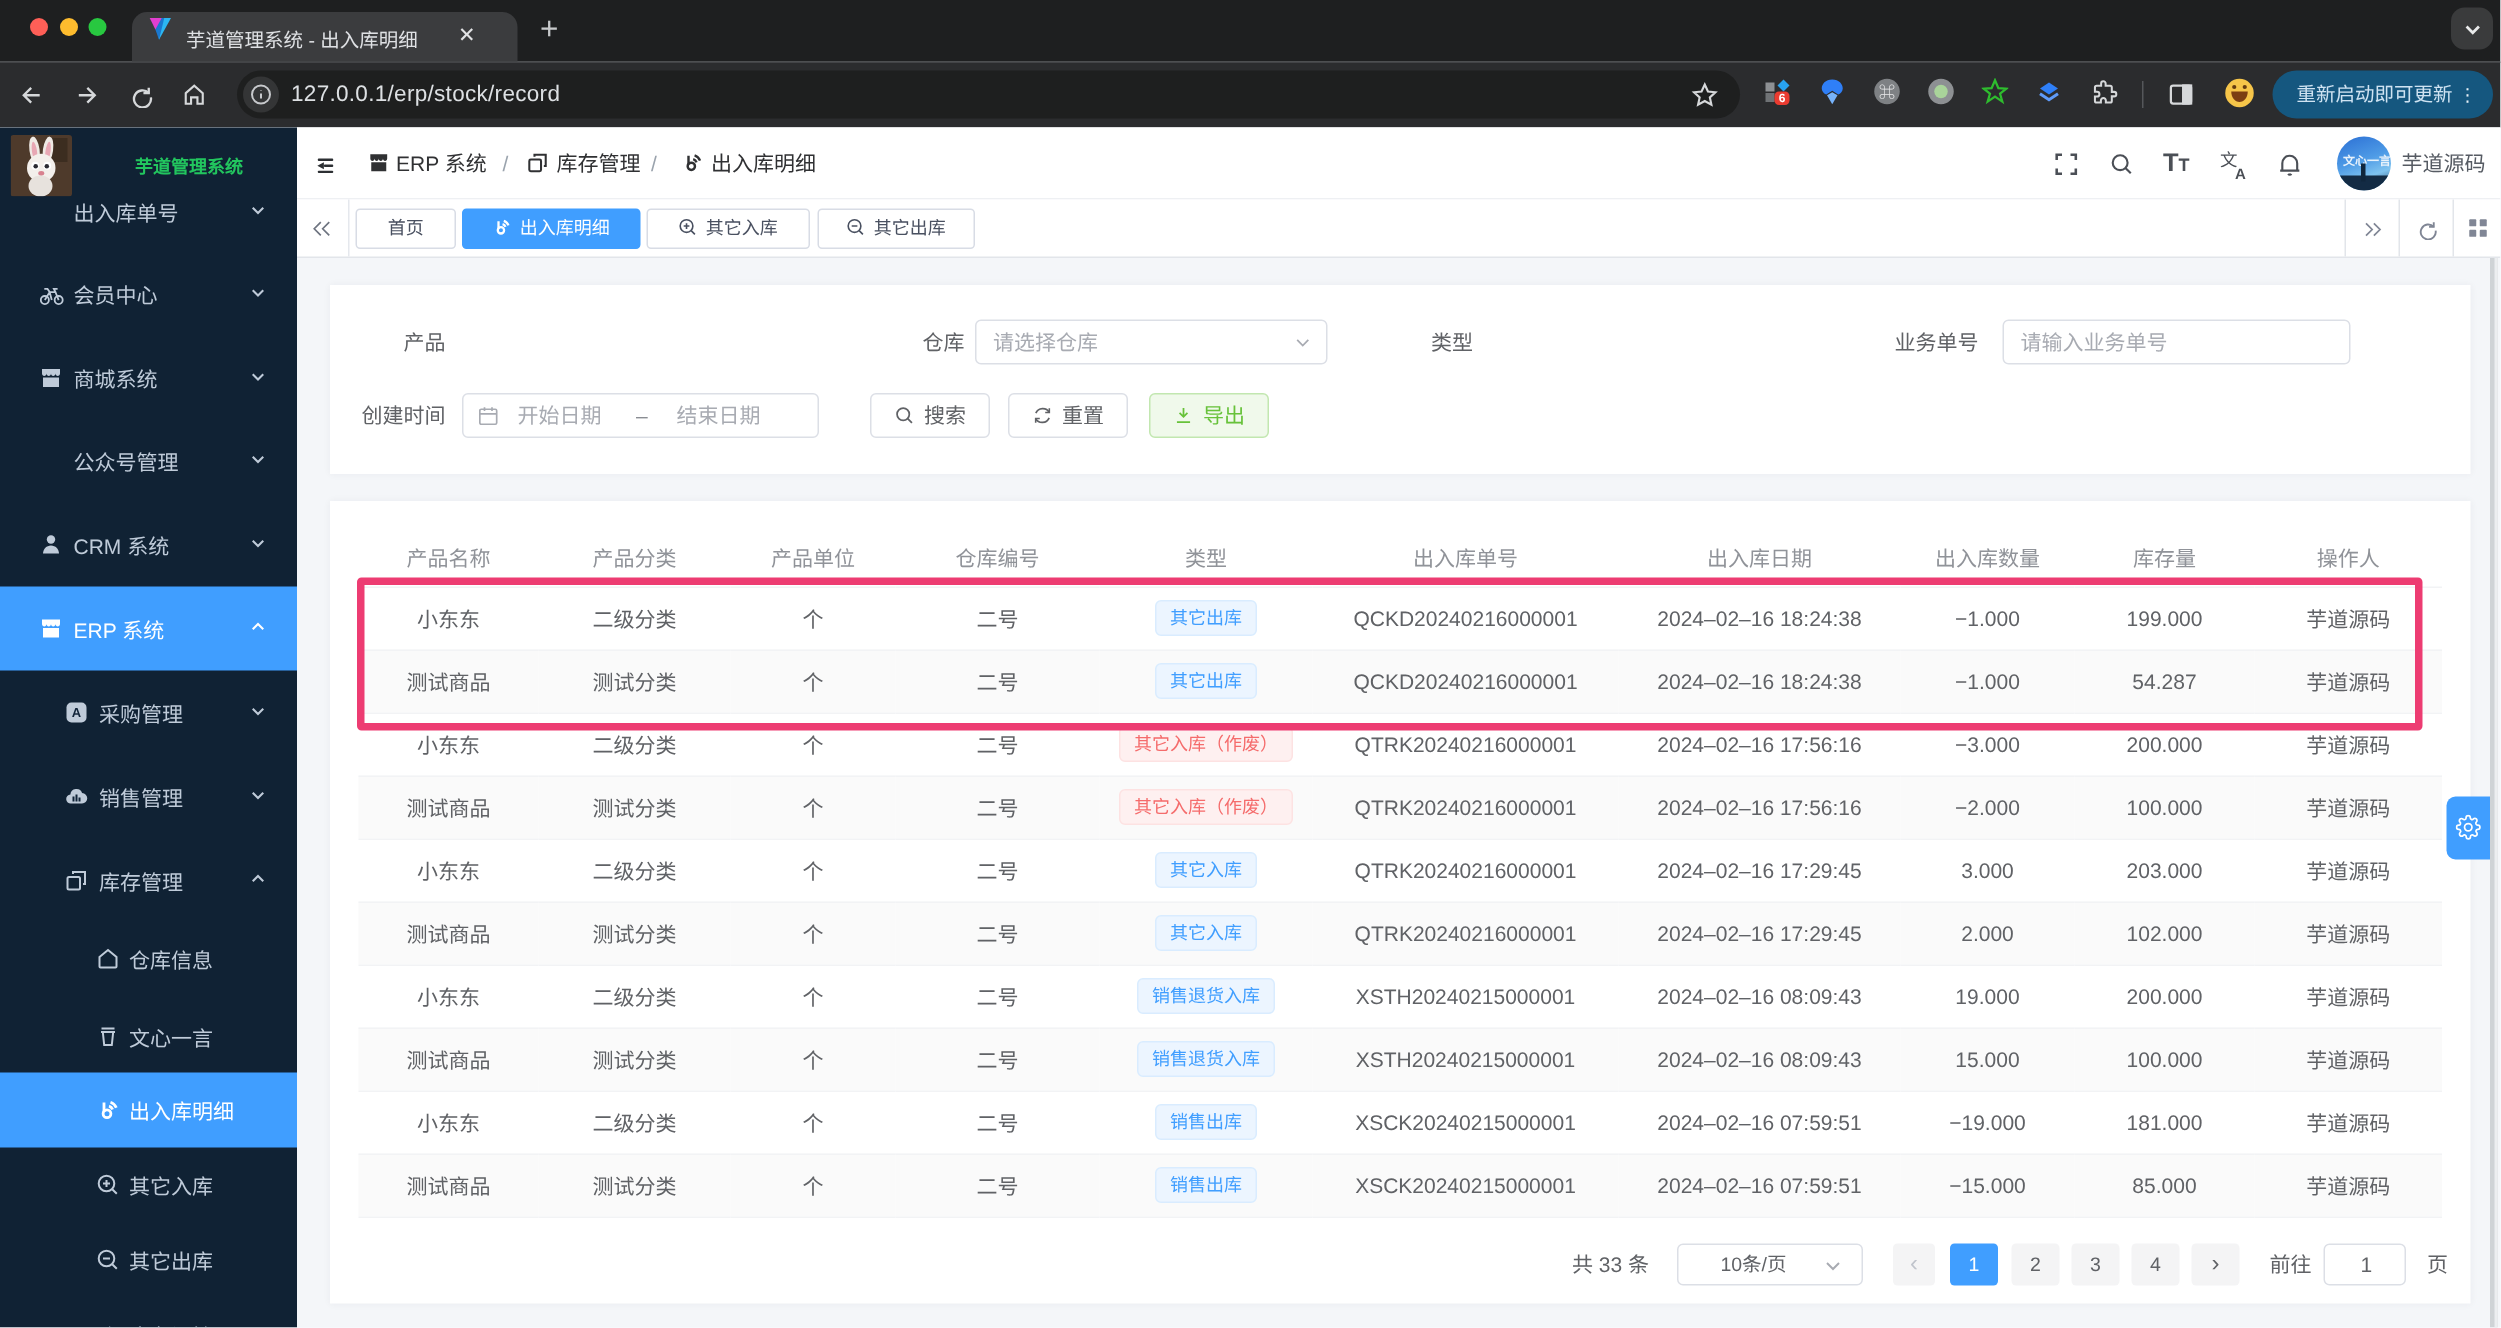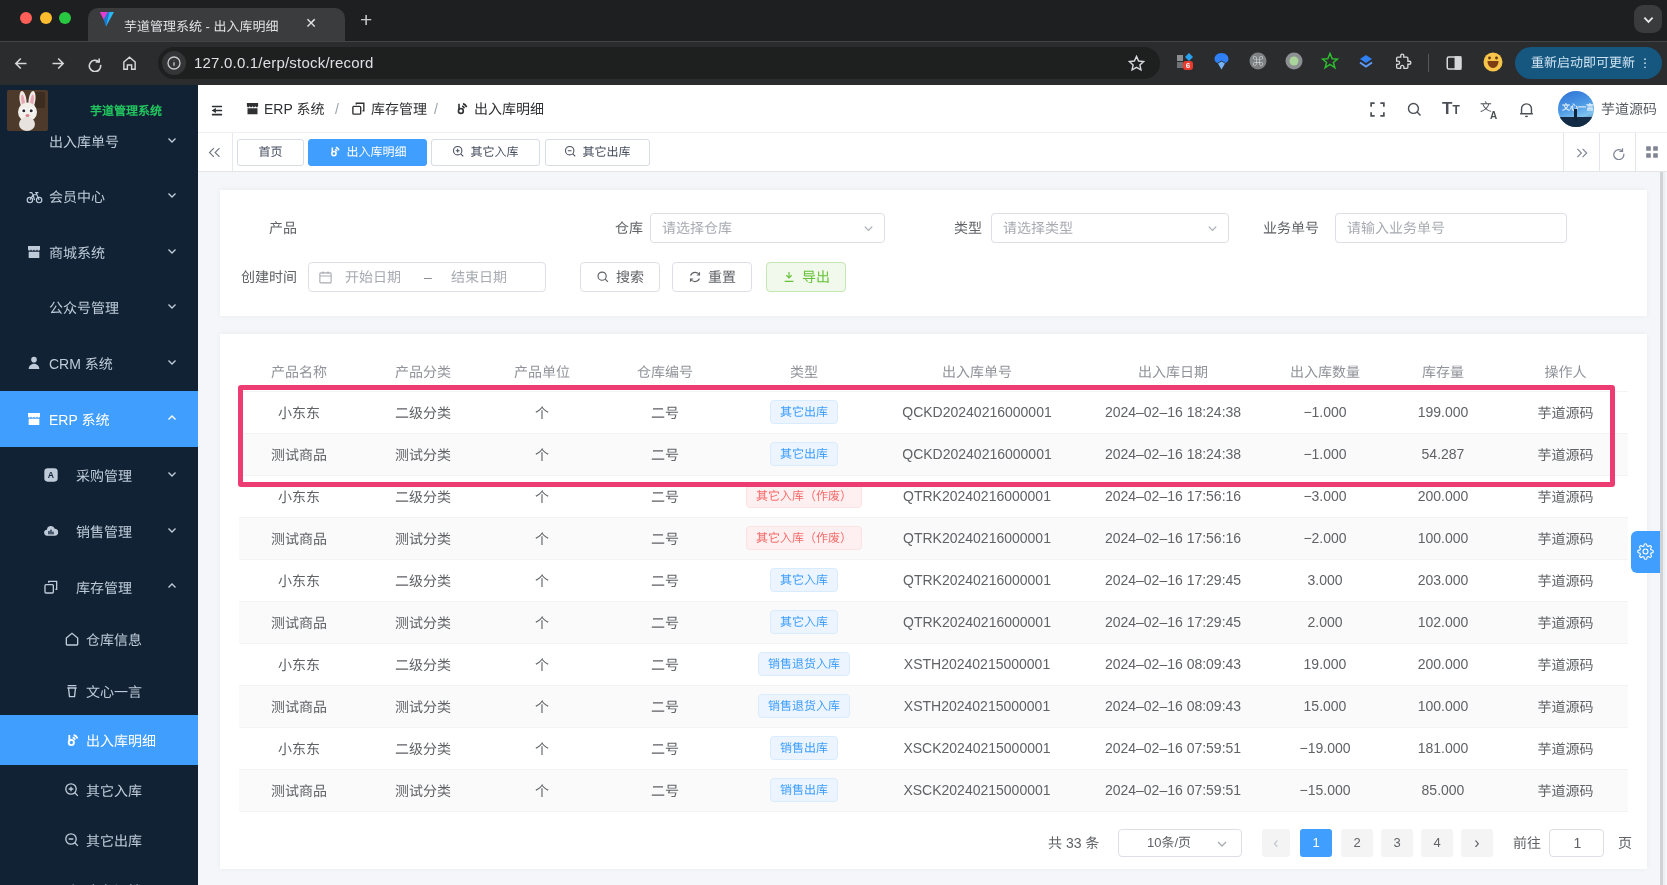--- a/index.html
+++ b/index.html
@@ -22,21 +22,21 @@
 #updatepill .dots{position:absolute;right:11px;top:0;color:#e8f1f8;font-size:12px;letter-spacing:0;}
 .extico{position:absolute;top:10px;}
 
 #app{position:absolute;left:0;top:85px;width:1667px;height:800px;background:#f4f6f9;}
 
 #sidebar{position:absolute;left:0;top:0;width:198px;height:800px;background:#102234;overflow:hidden;}
 #logoimg{position:absolute;left:7px;top:5px;width:41px;height:41px;border-radius:2px;overflow:hidden;}
 #logotitle{position:absolute;left:56px;top:16px;color:#22c55e;font-size:12px;font-weight:bold;white-space:nowrap;margin-left:34px;}
 .mi{position:absolute;left:0;width:198px;height:56px;color:#bfcbd9;font-size:14px;}
 .mi .txt{position:absolute;left:49px;top:50%;transform:translateY(-50%);white-space:nowrap;}
-.mi.lv2 .txt{left:76px;text-align:right;}
+.mi.lv2 .txt{left:66px;text-align:right;}
 .mi.lv3 .txt{left:86px;}
 .mi .chev{position:absolute;right:20px;top:50%;transform:translateY(-50%);}
 .mi .ic{position:absolute;left:26px;top:50%;transform:translateY(-50%);width:16px;height:16px;}
 .mi.lv2 .ic{left:43px;}
 .mi.lv3 .ic{left:64px;}
 .mi.sel1{background:#409eff;color:#fff;}
 .mi.sel2{background:#409eff;color:#fff;}
 
 #navbar{position:absolute;left:198px;top:0;width:1469px;height:48px;background:#fff;border-bottom:1px solid #eef0f3;}
 #navbar .bc{position:absolute;top:0;height:48px;line-height:48px;color:#303133;font-size:14px;white-space:nowrap;}
@@ -416,26 +416,20 @@
     <div class="card" id="fcard">
       <span class="flabel" style="left:8px;top:23px;width:69px">产品</span>
       <span class="flabel" style="left:354px;top:23px;width:69px">仓库</span>
       <div class="finput" style="left:430px;top:23px;width:235px">
           <span class="ph">请选择仓库</span>
           <span class="caret"><svg width="13" height="13" viewBox="0 0 14 14" fill="none" stroke="#a8abb2" stroke-width="1.3">
               <path d="M3 5l4 4 4-4"></path>
             </svg></span>
         </div>
       <span class="flabel" style="left:693px;top:23px;width:69px">类型</span>
-      <div class="finput" style="left:771px;top:23px;width:238px">
-          <span class="ph">请选择类型</span>
-          <span class="caret"><svg width="13" height="13" viewBox="0 0 14 14" fill="none" stroke="#a8abb2" stroke-width="1.3">
-              <path d="M3 5l4 4 4-4"></path>
-            </svg></span>
-        </div>
       <span class="flabel" style="left:1023px;top:23px;width:76px">业务单号</span>
       <div class="finput" style="left:1115px;top:23px;width:232px">
           <span class="ph">请输入业务单号</span>
         </div>
       <span class="flabel" style="left:1px;top:72px;width:76px">创建时间</span>
       <div class="finput" style="left:88px;top:72px;width:238px">
         <svg class="abs" style="left:9px;top:7px" width="15" height="15" viewBox="0 0 24 24" fill="none" stroke="#a8abb2" stroke-width="1.8">
             <rect x="3" y="4.5" width="18" height="16" rx="1.5"></rect>
             <path d="M3 9.5h18M8 2.5v4M16 2.5v4"></path>
           </svg>

